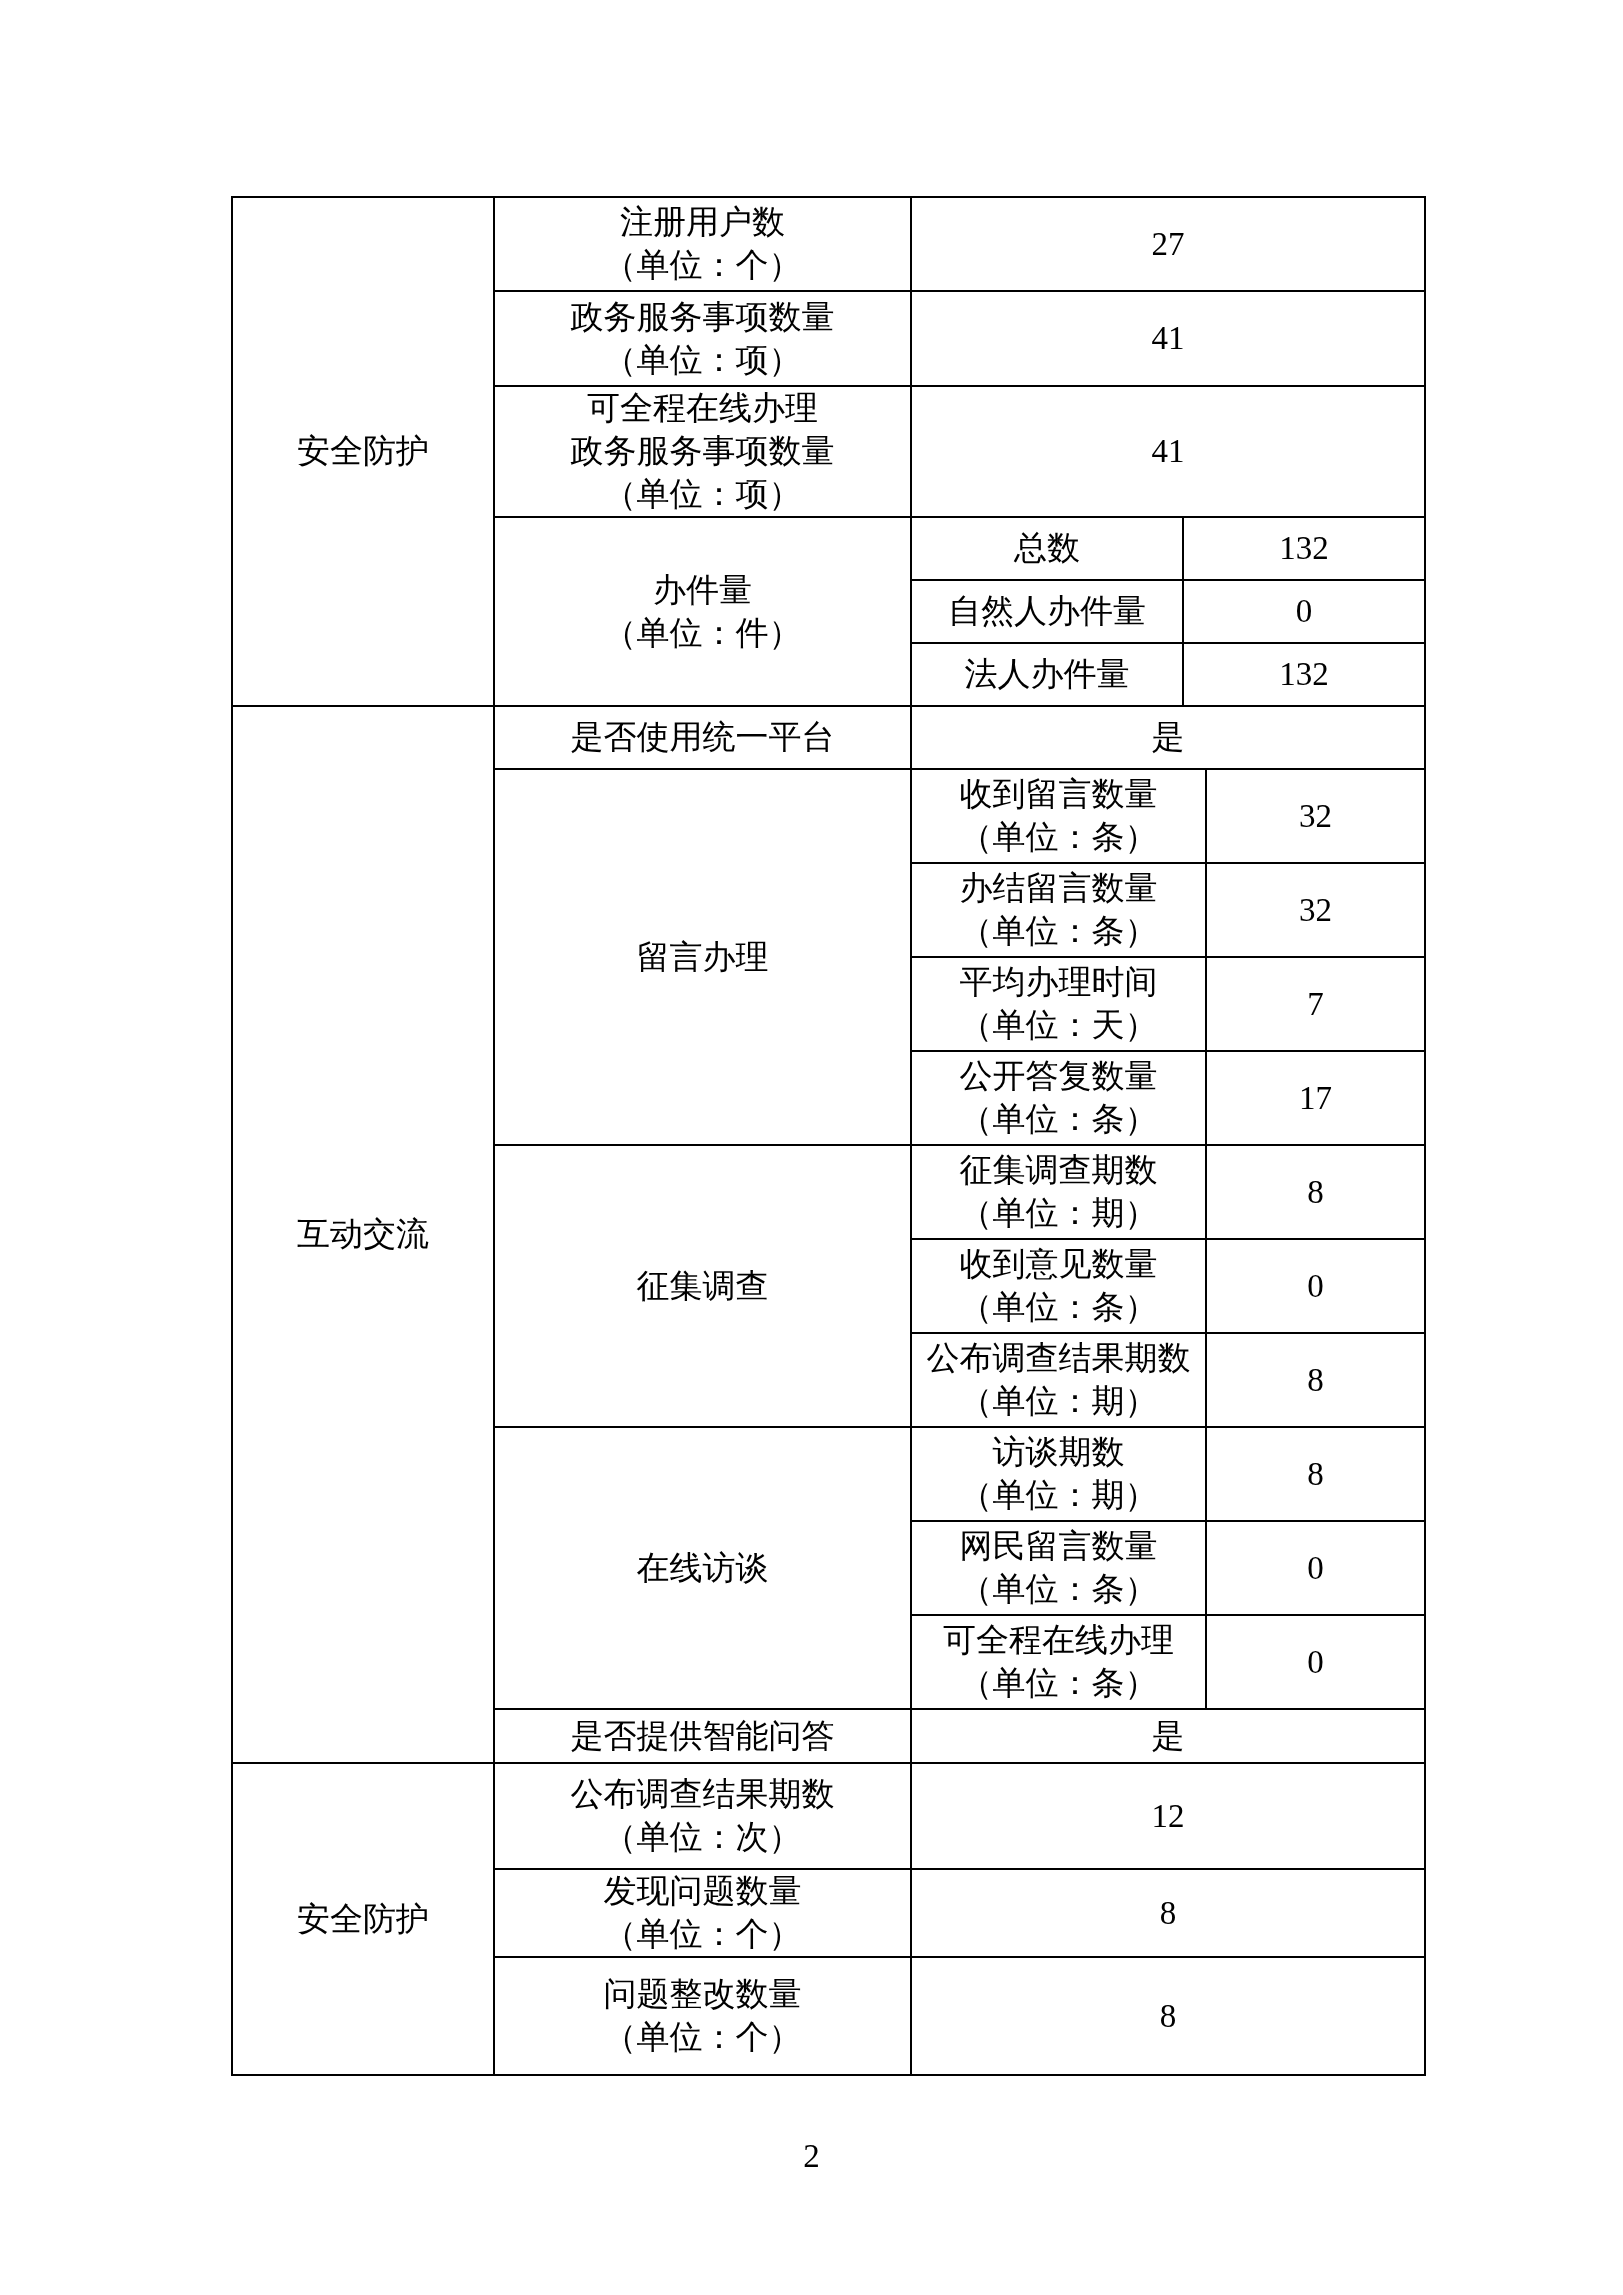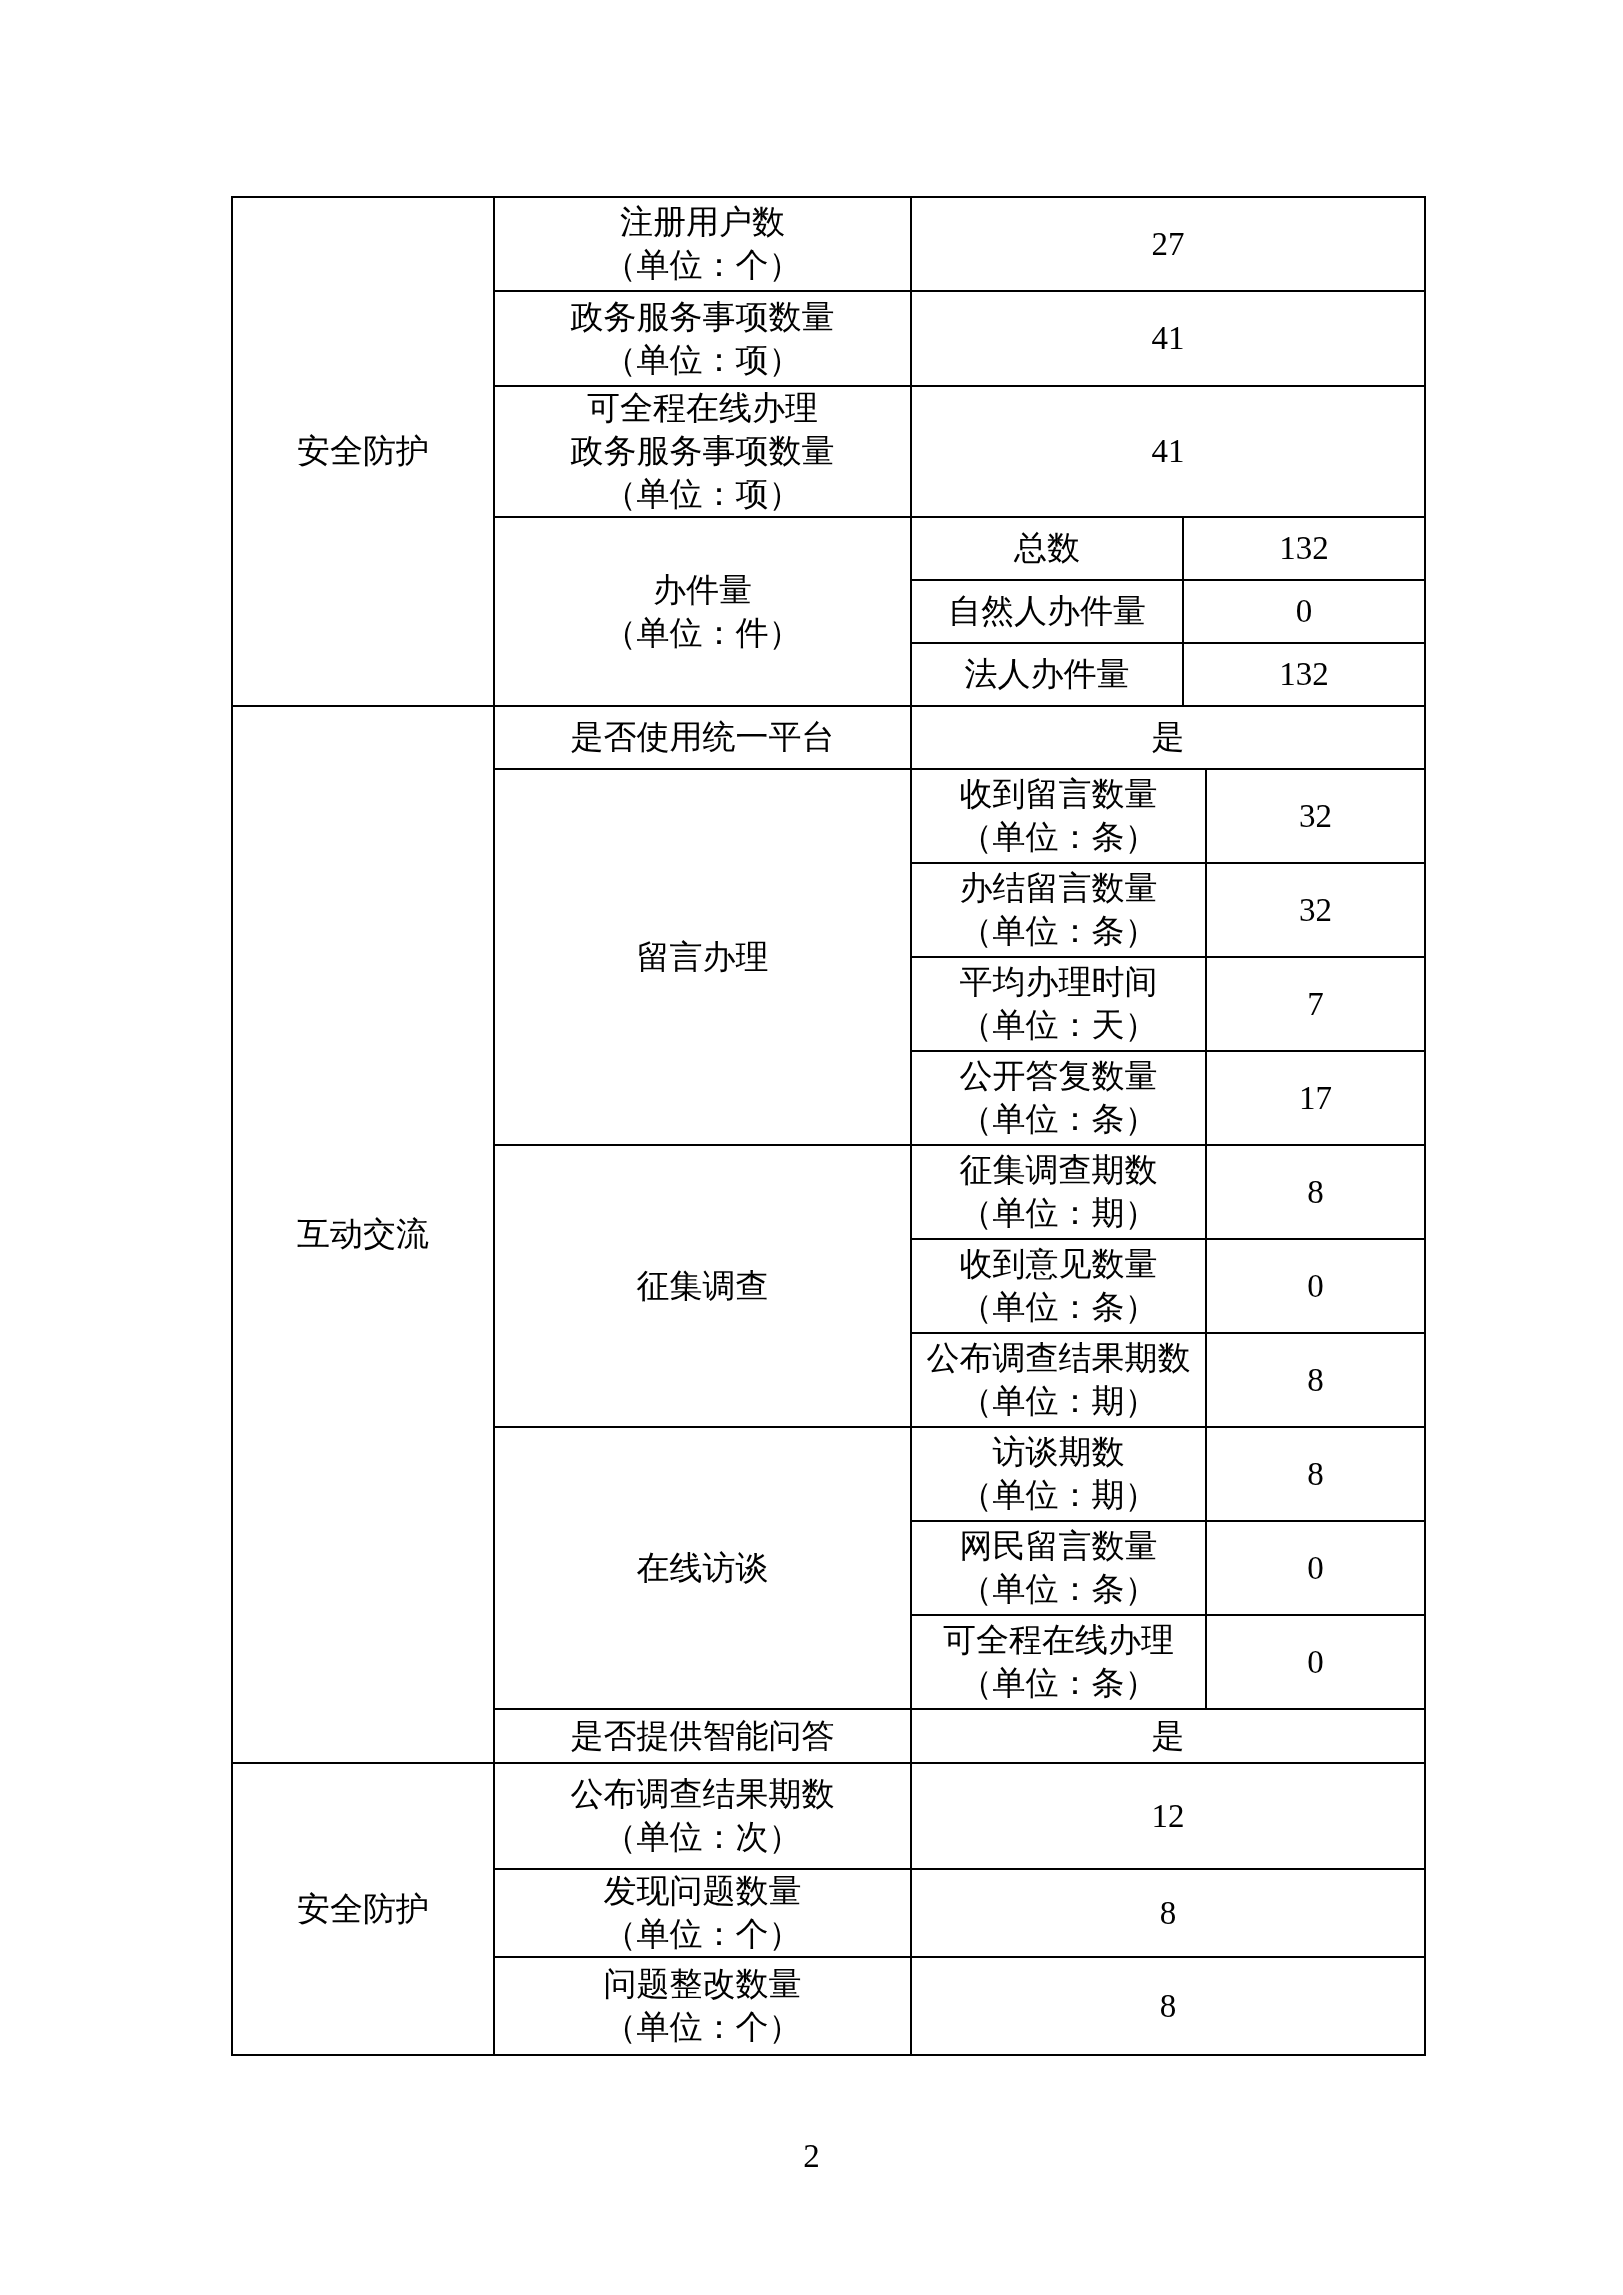--- a/index.html
+++ b/index.html
@@ -217,21 +217,21 @@
     </tr>
 
     <tr style="height:86px">
       <td>
         <span class="ln">发现问题数量</span>
         <span class="ln">（单位：个）</span>
       </td>
       <td colspan="3">8</td>
     </tr>
 
-    <tr style="height:98px">
+    <tr style="height:118px">
       <td>
         <span class="ln">问题整改数量</span>
         <span class="ln">（单位：个）</span>
       </td>
       <td colspan="3">8</td>
     </tr>
 
   </tbody>
     </table>
 

